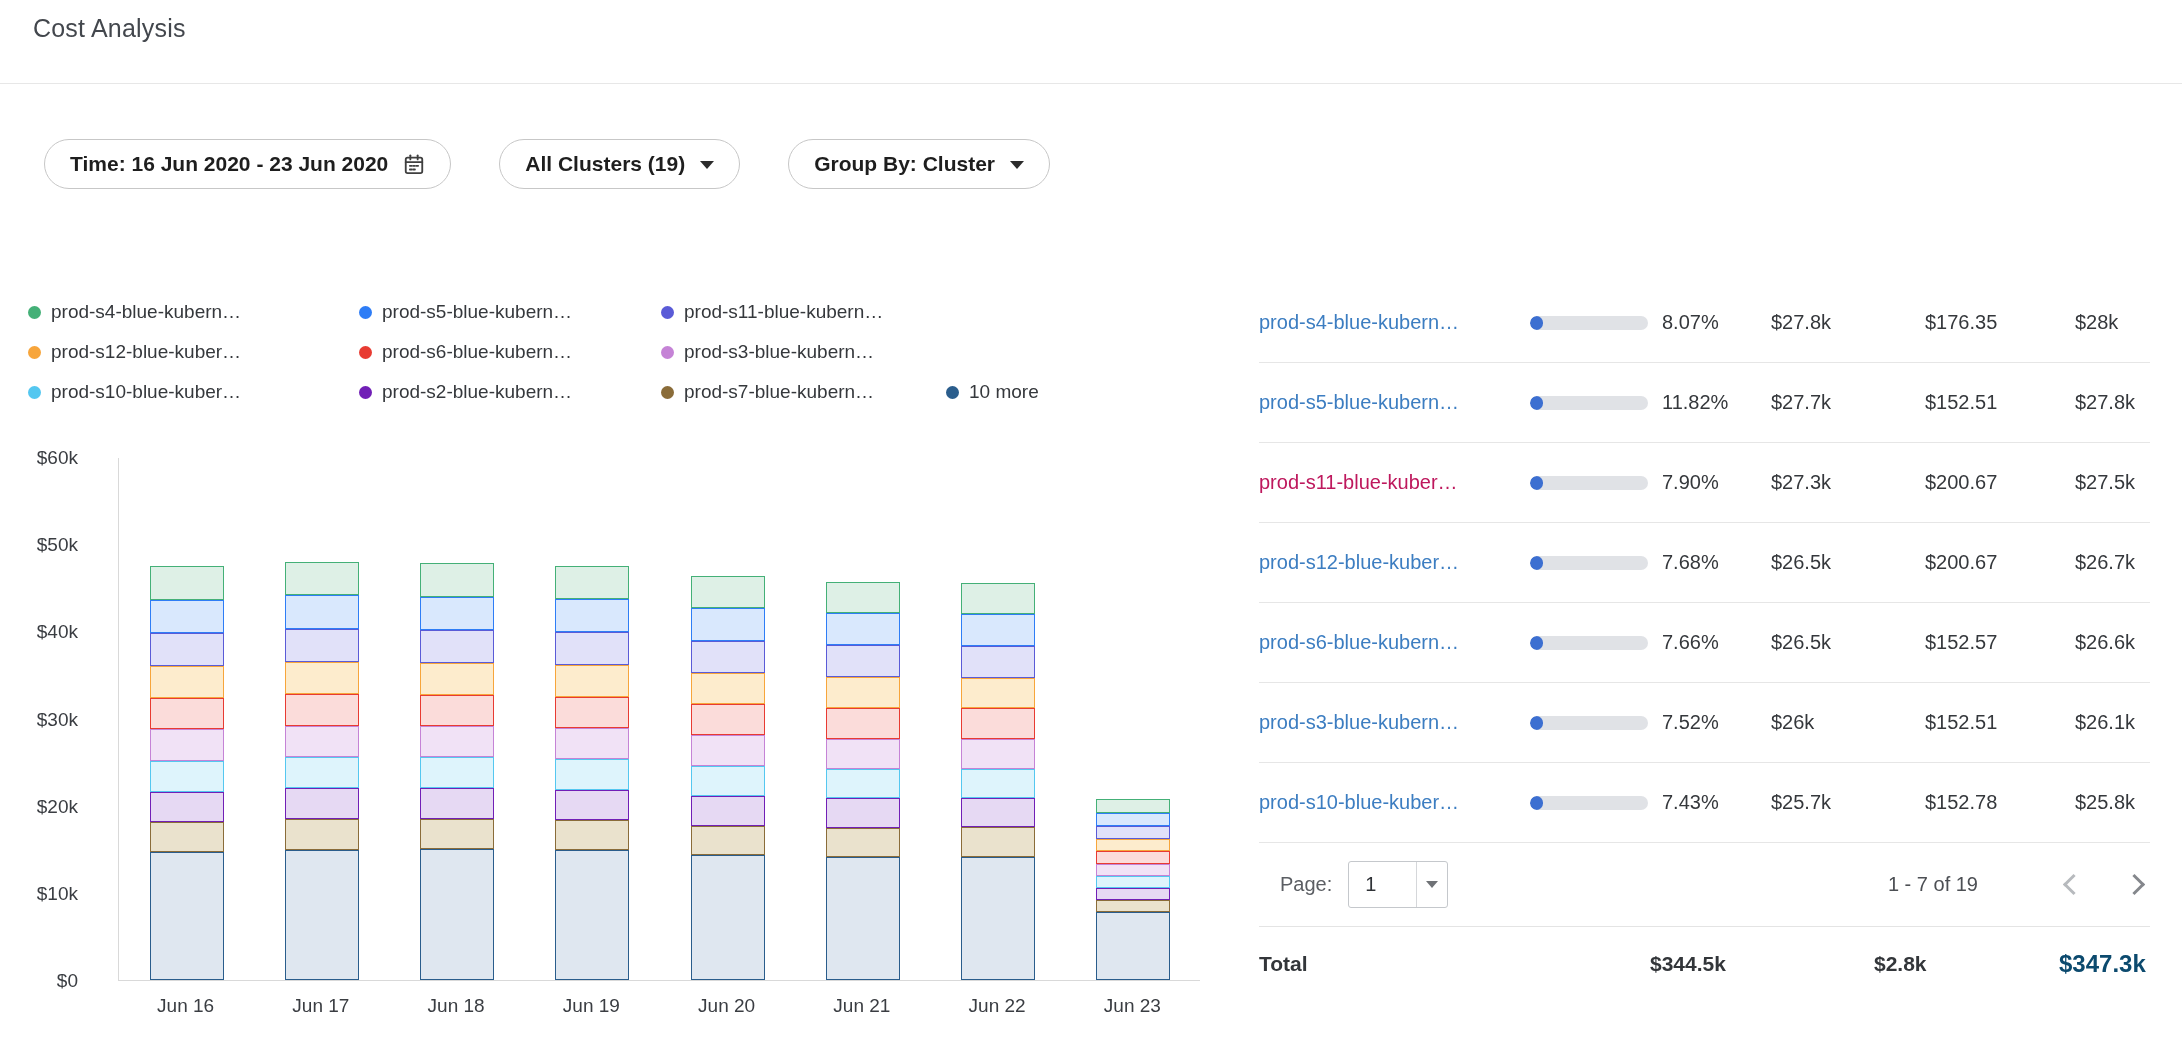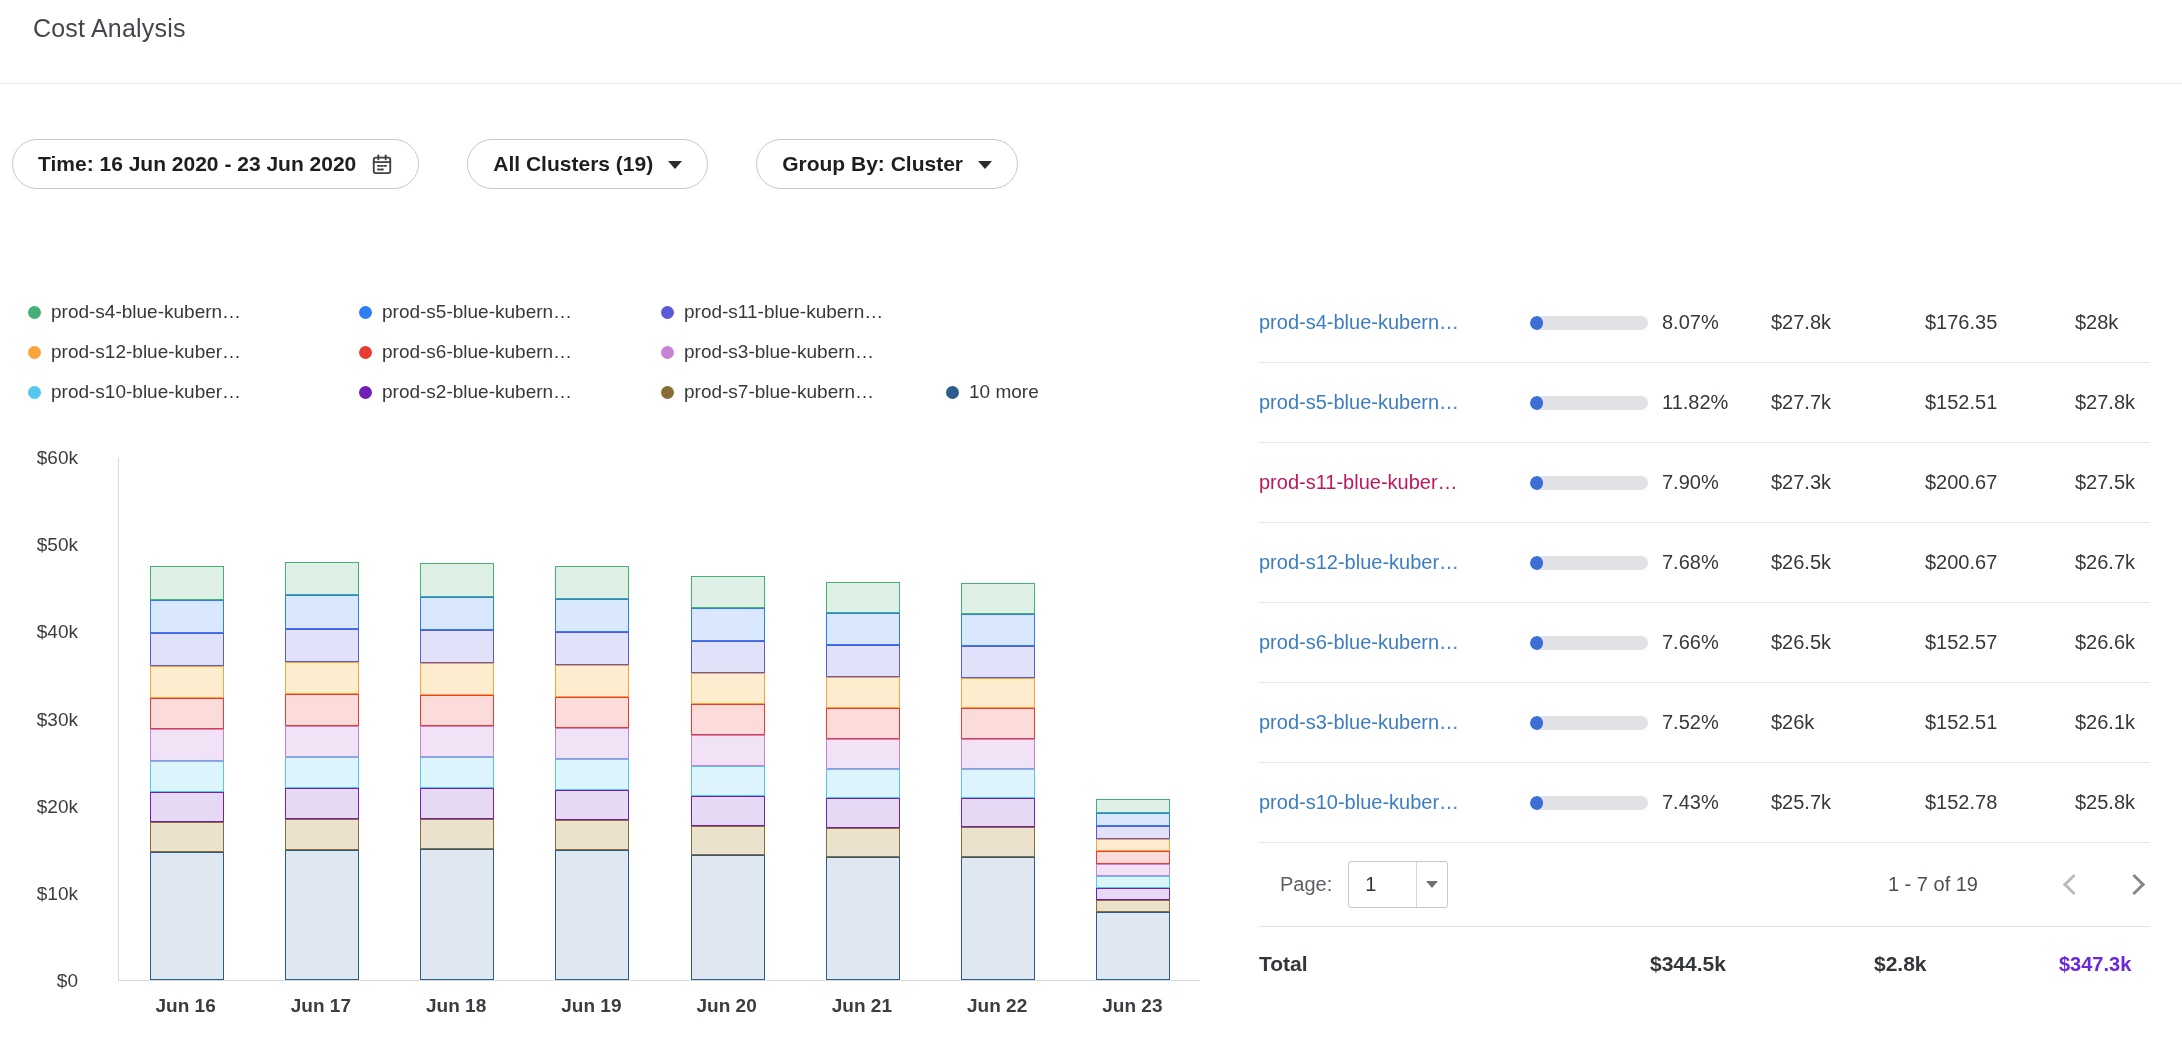--- a/index.html
+++ b/index.html
@@ -5,41 +5,41 @@
   * { margin:0; padding:0; box-sizing:border-box; }
   html,body { background:#ffffff; }
   body {
     width:2182px; height:1052px; position:relative; overflow:hidden;
     font-family:"Liberation Sans", sans-serif; color:#35383c;
   }
   .page-title { position:absolute; left:33px; top:14px; font-size:25px; font-weight:500; color:#43474d; letter-spacing:.2px; }
   .header-divider { position:absolute; left:0; top:83px; width:2182px; height:1px; background:#e7e7e7; }
 
   
-  .filters { position:absolute; left:12px; top:139px; display:flex; gap:48px; }
+  .filters { position:absolute; left:44px; top:139px; display:flex; gap:48px; }
   .pill {
     height:50px; border:1.5px solid #c7c7c7; border-radius:26px; background:#fff;
     display:flex; align-items:center; gap:15px; padding:0 25px;
     font-size:21px; font-weight:700; color:#1e1e1e; cursor:pointer; white-space:nowrap;
   }
   .caret { width:0; height:0; border-left:7px solid transparent; border-right:7px solid transparent; border-top:8px solid #2c2c2c; margin-top:2px; }
 
   
   .legend { position:absolute; left:28px; top:292px; }
   .legend-row { display:flex; height:40px; align-items:center; }
   .legend-item { display:flex; align-items:center; gap:10px; cursor:pointer; flex:none; }
   .legend-dot { width:13px; height:13px; border-radius:50%; flex:none; }
   .legend-label { font-size:19px; color:#35383c; white-space:nowrap; }
 
   
   .chart-y-axis { position:absolute; left:0; top:458px; width:108px; height:523px; }
   .ytick { position:absolute; left:0; width:78px; text-align:right; font-size:19px; color:#3a3d42; line-height:24px; }
   .chart-plot { position:absolute; left:118px; top:458px; width:1082px; height:523px; border-left:1px solid #d9d9d9; border-bottom:1px solid #d9d9d9; }
   .bar-seg { position:absolute; width:74px; border:1.5px solid; }
-  .chart-x-axis { position:absolute; left:118px; top:995px; width:1082px; height:28px;font-weight:bold; }
+  .chart-x-axis { position:absolute; left:118px; top:995px; width:1082px; height:28px; }
   .xtick { position:absolute; transform:translateX(-50%); font-size:19px; color:#3a3d42; white-space:nowrap; }
 
   
   .table { position:absolute; left:1259px; top:283px; width:891px; }
   .thead, .trow { display:grid; grid-template-columns:261px 251px 154px 150px 1fr; align-items:center; }
   .thead { height:51px; border-bottom:1px solid #e4e4e4; font-size:20px; font-weight:500; color:#4a4e54; }
   .trow { height:80px; border-bottom:1px solid #e6e6e6; font-size:20px; color:#35383c; }
   .name-cell { overflow:hidden; white-space:nowrap; }
   .cluster-link { cursor:pointer; }
   .pct-cell { display:flex; align-items:center; gap:14px; padding-left:10px; }
@@ -51,21 +51,21 @@
   .page-select { width:100px; height:47px; border:1px solid #c5c8cc; border-radius:3px; margin-left:16px; display:flex; align-items:center; background:#fff; cursor:pointer; }
   .page-select-value { flex:1; padding-left:16px; font-size:20px; color:#2f3237; }
   .page-select-divider { width:1px; height:45px; background:#d5d7da; }
   .select-caret { width:0; height:0; border-left:6px solid transparent; border-right:6px solid transparent; border-top:7px solid #6f7276; margin:0 9px; }
   .range-text { margin-left:auto; color:#4c4f54; }
   .chev { width:15px; height:15px; border-left:3px solid; border-bottom:3px solid; cursor:pointer; flex:none; }
   .chev-left { transform:rotate(45deg); border-color:#b7babe; margin-left:88px; }
   .chev-right { transform:rotate(-135deg); border-color:#84878c; margin-left:46px; margin-right:8px; }
 
   .totals { display:grid; grid-template-columns:391px 224px 185px 1fr; height:74px; align-items:center; font-weight:700; font-size:21px; color:#33363a; }
-  .total-spend { font-size:20px; color:#6d28d9; }
+  .total-spend { font-size:24px; color:#0c4a6e; }
 </style>
 </head>
 <body>
 
 <div class="app">
 
   <div class="page-title">Cost Analysis</div>
   <div class="header-divider"></div>
 
   <div class="filters">

